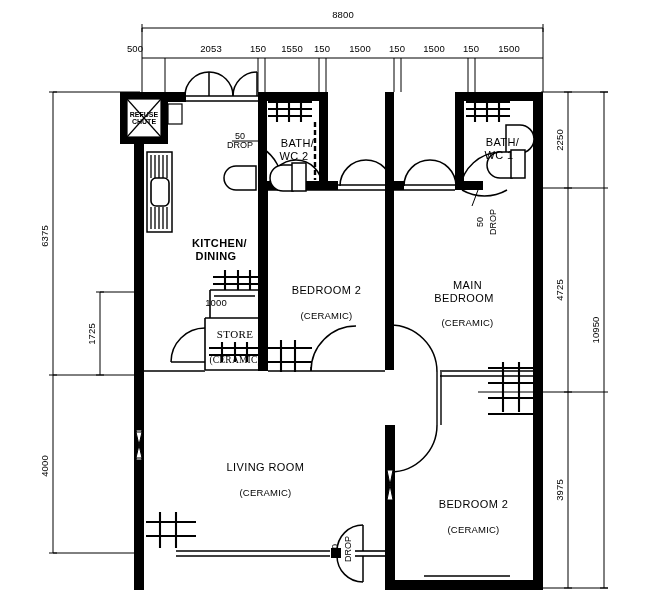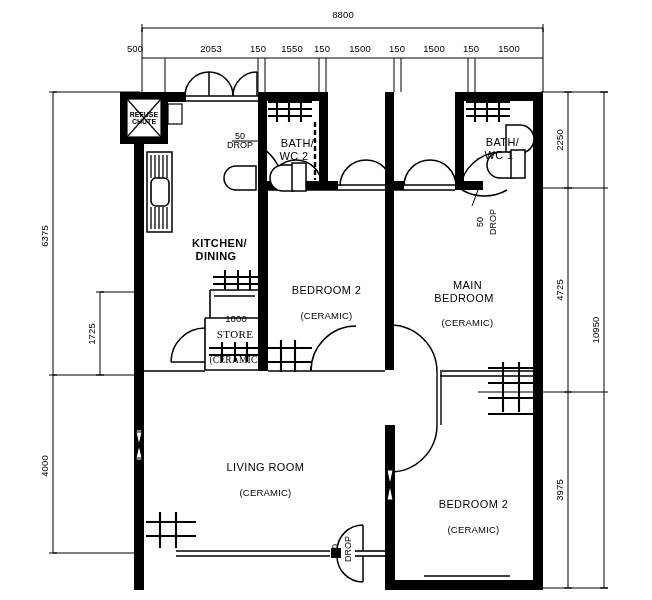--- a/index.html
+++ b/index.html
@@ -296,21 +296,21 @@
 
 <div class="lbl dim dimv center" style="left:45px;top:236px;transform:translate(-50%,-50%) rotate(-90deg);">6375</div>
 <div class="lbl dim dimv center" style="left:92px;top:334px;transform:translate(-50%,-50%) rotate(-90deg);">1725</div>
 <div class="lbl dim dimv center" style="left:45px;top:466px;transform:translate(-50%,-50%) rotate(-90deg);">4000</div>
 
 <div class="lbl dim dimv center" style="left:560px;top:140px;transform:translate(-50%,-50%) rotate(-90deg);">2250</div>
 <div class="lbl dim dimv center" style="left:560px;top:290px;transform:translate(-50%,-50%) rotate(-90deg);">4725</div>
 <div class="lbl dim dimv center" style="left:560px;top:490px;transform:translate(-50%,-50%) rotate(-90deg);">3975</div>
 <div class="lbl dim dimv center" style="left:596px;top:330px;transform:translate(-50%,-50%) rotate(-90deg);">10950</div>
 
-<div class="lbl dim" style="left:236px;top:303px;transform:translate(-50%,-50%);margin-top:16px;">1000</div>
+<div class="lbl dim" style="left:216px;top:303px;transform:translate(-50%,-50%);">1000</div>
 
 <div class="lbl tiny center" style="left:144px;top:118px;">REFUSE
 CHUTE</div>
 
 <div class="lbl room center" style="left:216px;top:243px;font-weight:bold;">
   <span>KITCHEN/
 DINING</span>
 </div>
 
 <div class="lbl room center" style="left:294px;top:143px;">

